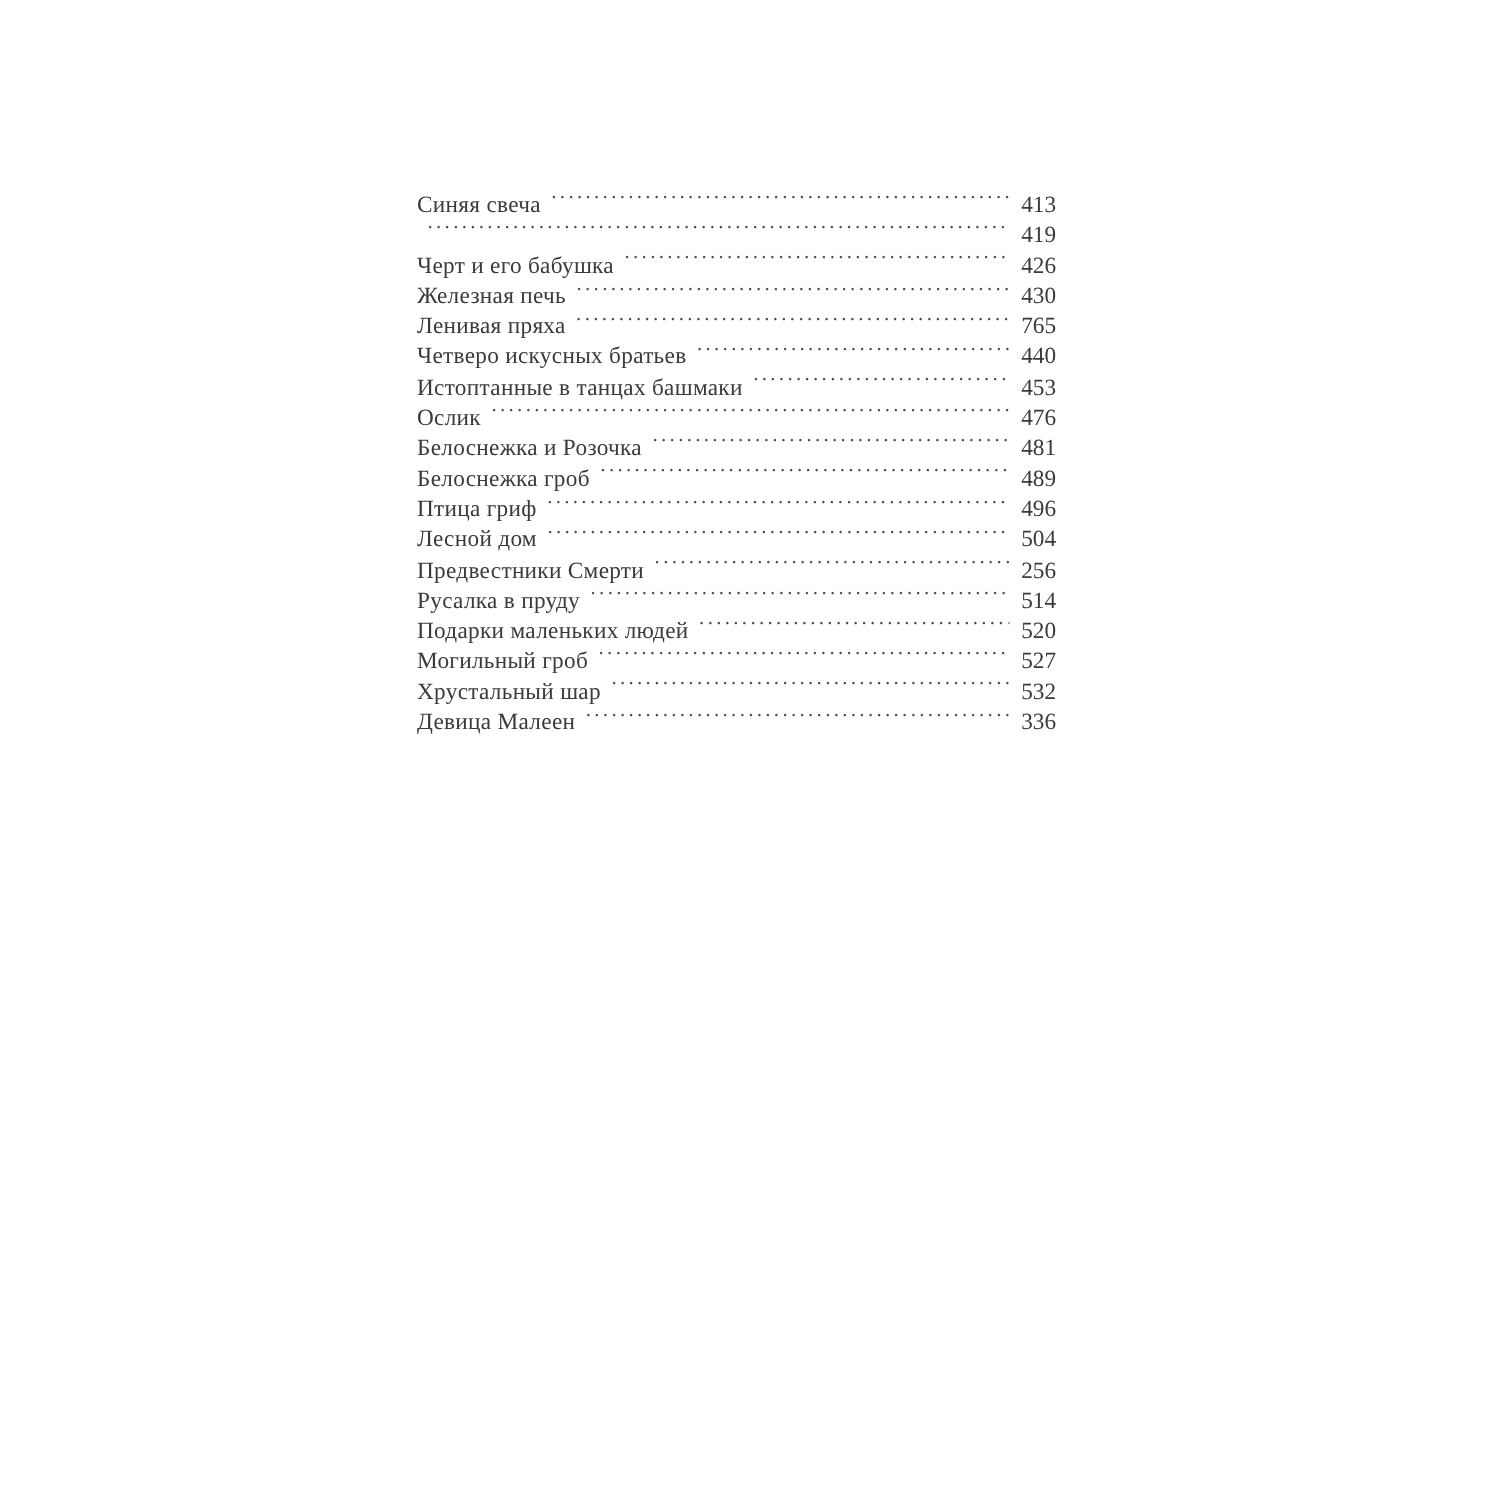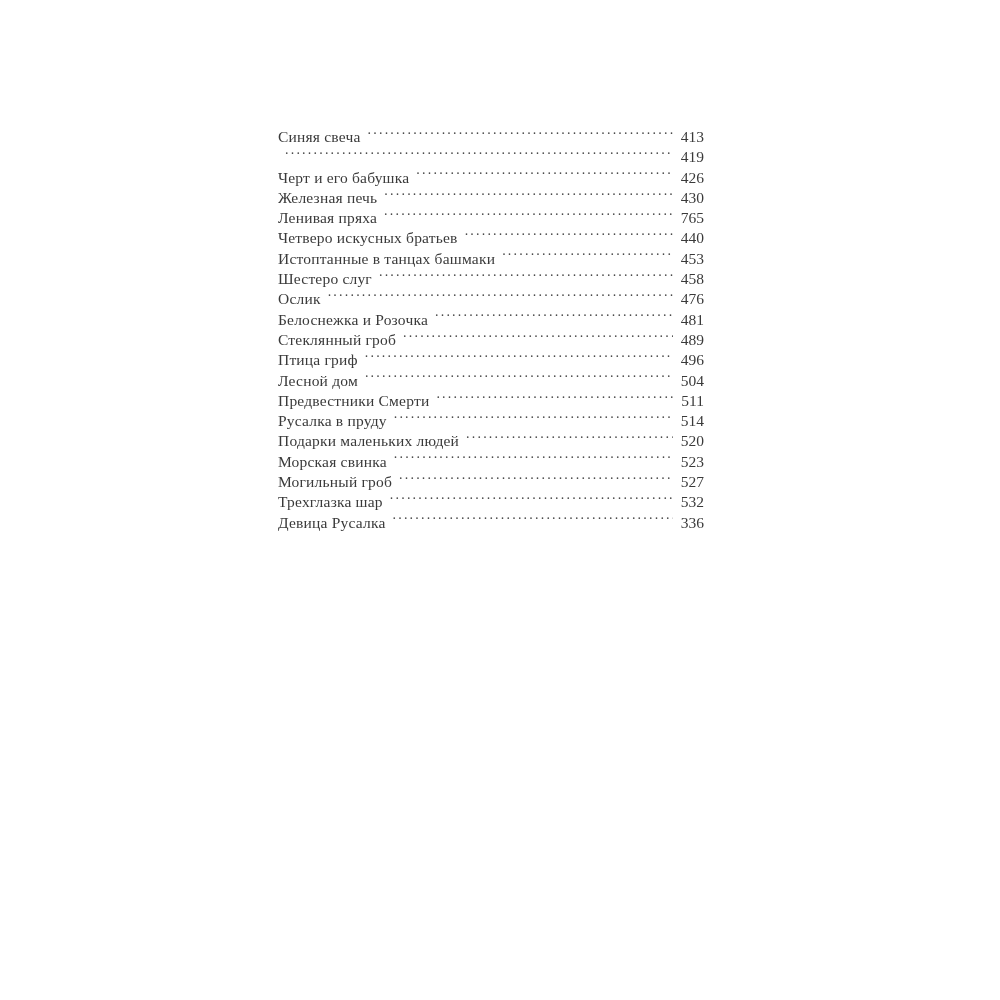--- a/index.html
+++ b/index.html
@@ -96,92 +96,82 @@
     <span class="toc-page">440</span>
   </div>
 
 
   <div class="toc-row">
     <span class="toc-title">Истоптанные в танцах башмаки</span>
     <span class="toc-leader"></span>
     <span class="toc-page">453</span>
   </div>
 
-  <div class="toc-row">
-    <span class="toc-title">Шестеро слуг</span>
-    <span class="toc-leader"></span>
-    <span class="toc-page">458</span>
-  </div>
 
 
   <div class="toc-row">
     <span class="toc-title">Ослик</span>
     <span class="toc-leader"></span>
     <span class="toc-page">476</span>
   </div>
 
   <div class="toc-row">
     <span class="toc-title">Белоснежка и Розочка</span>
     <span class="toc-leader"></span>
     <span class="toc-page">481</span>
   </div>
 
   <div class="toc-row">
-    <span class="toc-title">Стеклянный гроб</span>
+    <span class="toc-title">Белоснежка гроб</span>
     <span class="toc-leader"></span>
     <span class="toc-page">489</span>
   </div>
 
   <div class="toc-row">
     <span class="toc-title">Птица гриф</span>
     <span class="toc-leader"></span>
     <span class="toc-page">496</span>
   </div>
 
   <div class="toc-row">
     <span class="toc-title">Лесной дом</span>
     <span class="toc-leader"></span>
     <span class="toc-page">504</span>
   </div>
 
   <div class="toc-row">
     <span class="toc-title">Предвестники Смерти</span>
     <span class="toc-leader"></span>
-    <span class="toc-page">511</span>
+    <span class="toc-page">256</span>
   </div>
 
   <div class="toc-row">
     <span class="toc-title">Русалка в пруду</span>
     <span class="toc-leader"></span>
     <span class="toc-page">514</span>
   </div>
 
   <div class="toc-row">
     <span class="toc-title">Подарки маленьких людей</span>
     <span class="toc-leader"></span>
     <span class="toc-page">520</span>
   </div>
 
-  <div class="toc-row">
-    <span class="toc-title">Морская свинка</span>
-    <span class="toc-leader"></span>
-    <span class="toc-page">523</span>
-  </div>
 
   <div class="toc-row">
     <span class="toc-title">Могильный гроб</span>
     <span class="toc-leader"></span>
     <span class="toc-page">527</span>
   </div>
 
   <div class="toc-row">
-    <span class="toc-title">Трехглазка шар</span>
+    <span class="toc-title">Хрустальный шар</span>
     <span class="toc-leader"></span>
     <span class="toc-page">532</span>
   </div>
 
   <div class="toc-row">
-    <span class="toc-title">Девица Русалка</span>
+    <span class="toc-title">Девица Малеен</span>
     <span class="toc-leader"></span>
     <span class="toc-page">336</span>
   </div>
 </div>
 </div>
 
 </body></html>

